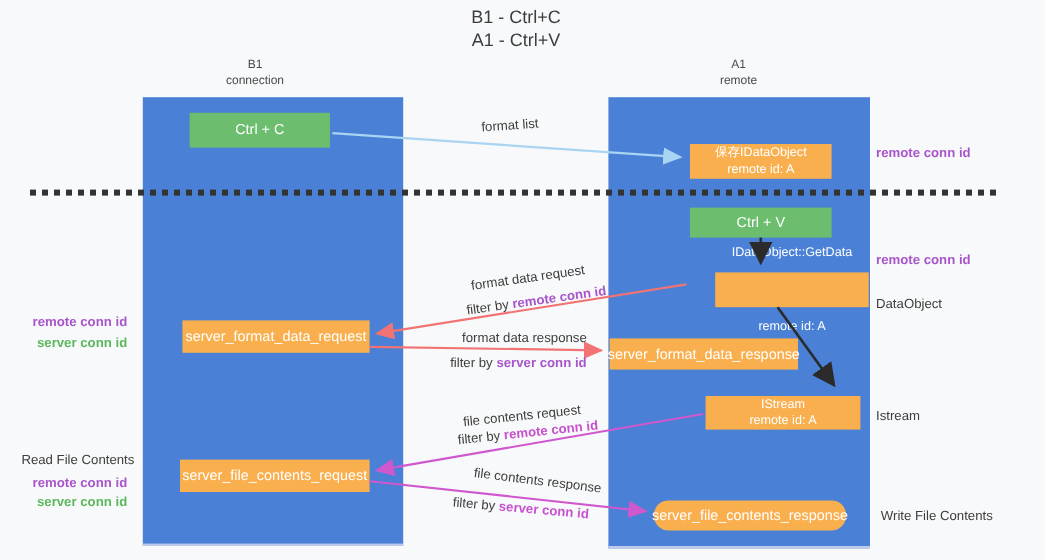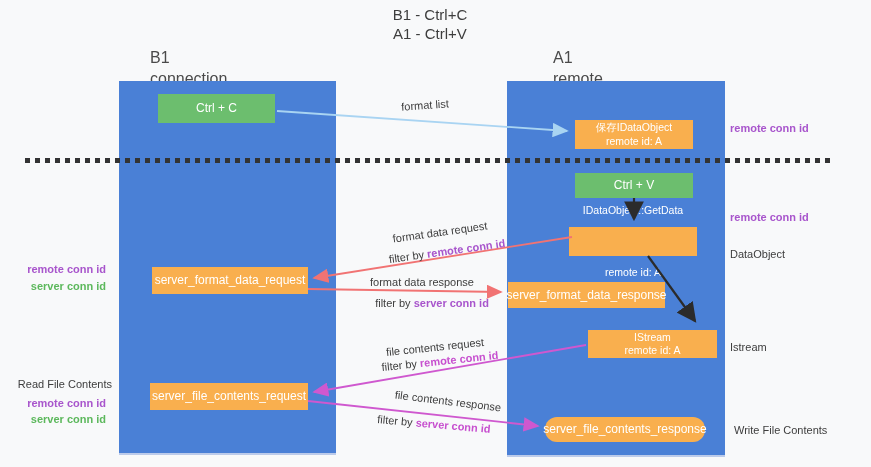--- a/index.html
+++ b/index.html
@@ -16,21 +16,22 @@
   }
   .abs{position:absolute;}
   .title{
     left:230px;top:6px;width:400px;
     text-align:center;
     font-size:15px;line-height:1.25;
     color:var(--text-dark,#3d3d3d);
   }
   .col-header{
     top:48px;width:125px;
-    font-size:16px;line-height:1.3;
+    text-align:center;
+    font-size:10px;line-height:1.3;
     color:#4a4a4a;
   }
   .lane{
     background:var(--column-blue,#4a80d6);
     border-bottom:2px solid #bccbea;
   }
   .node{
     display:flex;align-items:center;justify-content:center;
     flex-direction:column;
     color:#fff;
@@ -98,21 +99,21 @@
 
   <div class="abs node orange" style="left:575px;top:120px;width:118px;height:29px;font-size:10.5px;">
     <div>保存IDataObject</div>
     <div>remote id: A</div>
   </div>
 
   <div class="abs node green" style="left:575px;top:173px;width:118px;height:25px;">
     <div>Ctrl + V</div>
   </div>
 
-  <div class="abs node orange" style="left:569px;top:227px;width:128px;height:29px;font-size:10.5px;gap:48px;">
+  <div class="abs node orange" style="left:596px;top:227px;width:128px;height:29px;font-size:10.5px;gap:48px;">
     <div>IDataObject::GetData</div>
     <div>remote id: A</div>
   </div>
 
   <div class="abs node orange" style="left:152px;top:267px;width:156px;height:27px;">
     <div>server_format_data_request</div>
   </div>
 
   <div class="abs node orange" style="left:508px;top:282px;width:157px;height:26px;">
     <div>server_format_data_response</div>
@@ -155,21 +156,21 @@
     <line x1="308" y1="401" x2="538" y2="426" class="stroke-magenta" stroke-width="1.8" marker-end="url(#m-magenta)"></line>
   </svg>
 
   <div class="abs mid-label" style="left:425px;top:105px;transform:translate(-50%,-50%) rotate(-4deg);">format list</div>
 
   <div class="abs mid-label" style="left:440px;top:232px;transform:translate(-50%,-50%) rotate(-8deg);">format data request</div>
   <div class="abs mid-label" style="left:447px;top:251px;transform:translate(-50%,-50%) rotate(-8deg);">
     <span>filter by </span><span class="hl-purple">remote conn id</span>
   </div>
 
-  <div class="abs mid-label" style="left:422px;top:282px;transform:translate(-50%,-50%);text-align:right;">format data response</div>
+  <div class="abs mid-label" style="left:437px;top:282px;transform:translate(-50%,-50%);text-align:right;">format data response</div>
   <div class="abs mid-label" style="left:432px;top:303px;transform:translate(-50%,-50%);">
     <span>filter by </span><span class="hl-purple">server conn id</span>
   </div>
 
   <div class="abs mid-label" style="left:435px;top:347px;transform:translate(-50%,-50%) rotate(-6deg);">file contents request</div>
   <div class="abs mid-label" style="left:440px;top:361px;transform:translate(-50%,-50%) rotate(-6deg);">
     <span>filter by </span><span class="hl-magenta">remote conn id</span>
   </div>
 
   <div class="abs mid-label" style="left:448px;top:401px;transform:translate(-50%,-50%) rotate(7deg);">file contents response</div>

